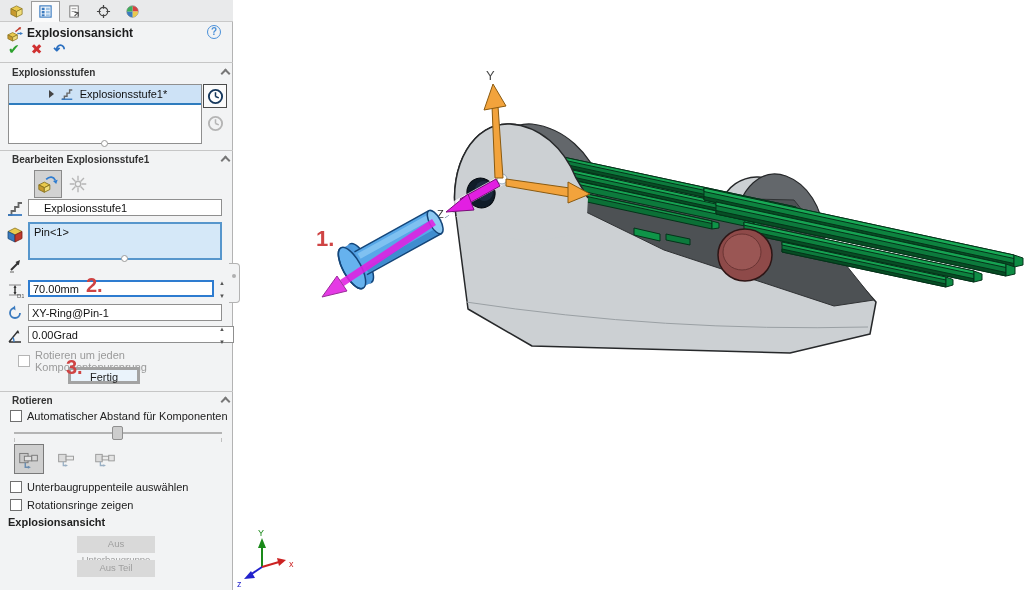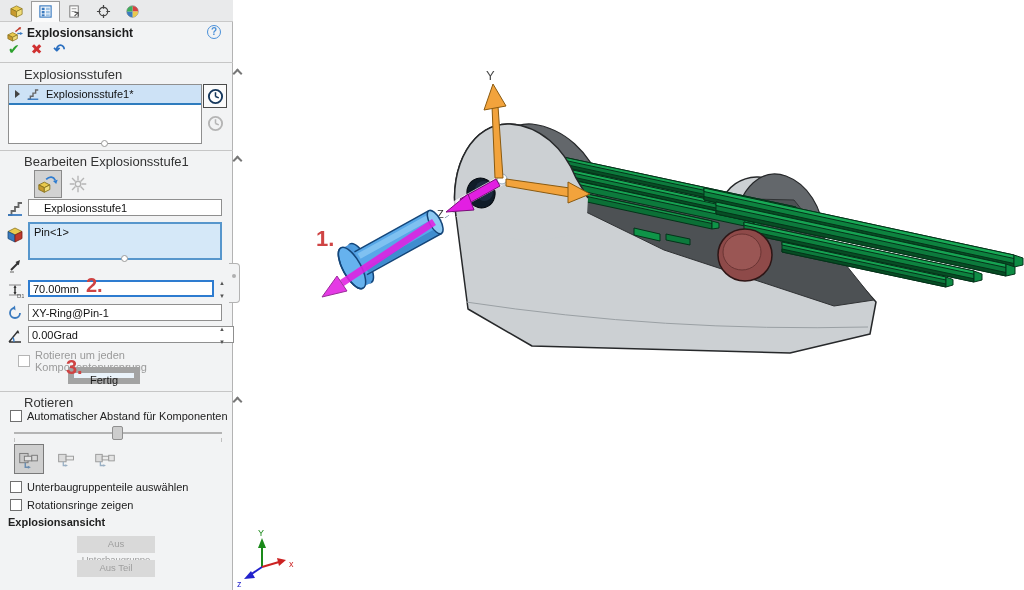--- a/index.html
+++ b/index.html
@@ -16,26 +16,26 @@
     display:flex; align-items:center; justify-content:center; }
   .tab.active { background:#fbfbfb; border-color:#9c9c9c; border-bottom-color:#fbfbfb; }
   .titlerow { position:absolute; left:0; top:23px; width:233px; height:19px; }
   .titlerow .ttl { position:absolute; left:27px; top:3px; font-weight:bold; font-size:12px; color:#1d1d1d; }
   .help { position:absolute; right:12px; top:2px; width:14px; height:14px; border:1.5px solid #4a90d9;
     border-radius:50%; color:#4a90d9; font-size:10px; font-weight:bold; text-align:center; line-height:12px; }
   .actions { position:absolute; left:8px; top:41px; height:18px; display:flex; gap:11px; }
   .act { font-size:14px; line-height:16px; cursor:default; }
   .act.ok { color:#2da12d; } .act.no { color:#d03030; } .act.undo { color:#2a6fc0; font-weight:bold; }
   .divider { position:absolute; left:0; width:233px; height:0; border-top:1px solid #c6c6c6; }
-  .sechead { position:absolute; left:24px; width:217px; height:15px; font-weight:normal; color:#333; font-size:13px; }
+  .sechead { position:absolute; left:12px; width:217px; height:15px; font-weight:bold; color:#333; font-size:10px; }
   .chev { position:absolute; right:0; top:3px; width:7px; height:7px; border-left:2px solid #777;
     border-top:2px solid #777; transform:rotate(45deg); }
   .listbox { position:absolute; left:8px; top:84px; width:194px; height:60px; background:#fff; border:1px solid #8f8f8f; }
   .listrow { position:relative; height:20px; background:#cde2f6; border-bottom:2px solid #2e7cbe;
-    display:flex; align-items:center; }
+    display:flex; align-items:center;justify-content:center; }
   .listrow .tri { width:0; height:0; border-left:5px solid #444; border-top:4px solid transparent;
     border-bottom:4px solid transparent; margin:0 6px 0 6px; }
   .listrow .txt { margin-left:6px; font-size:11px; color:#111; }
   .handle-dot { position:absolute; left:50%; bottom:-4px; width:7px; height:7px; margin-left:-4px;
     border:1px solid #9a9a9a; border-radius:50%; background:#fff; }
   .sqbtn { position:absolute; width:24px; height:24px; display:flex; align-items:center; justify-content:center; }
   .sqbtn.en { border:1px solid #4a4a4a; background:#fafafa; }
   .bigbtn { position:absolute; width:28px; height:28px; display:flex; align-items:center; justify-content:center; }
   .bigbtn.sel { background:#d2d2d2; border:1px solid #8a8a8a; }
   .rowicon { position:absolute; left:6px; width:18px; height:18px; }
@@ -44,21 +44,21 @@
   .field.focus { border:2px solid #2e7cd0; width:186px; }
   .selfield { position:absolute; left:28px; width:194px; height:38px; background:#d5e8f8; border:2px solid #5796cc;
     font-size:11px; color:#111; padding:2px 4px; }
   .spincol { position:absolute; left:217px; width:10px; height:19px; display:flex; flex-direction:column;
     justify-content:space-between; color:#555; font-size:6px; line-height:6px; text-align:center; }
   .cbrow { position:absolute; display:flex; align-items:center; gap:5px; }
   .cbox { width:12px; height:12px; background:#fff; border:1px solid #707070; flex:none; }
   .cbrow.dis .cbox { border-color:#b5b5b5; }
   .cbrow.dis span { color:#9a9a9a; }
   .btn-fertig { position:absolute; left:68px; top:367px; width:72px; height:17px; background:#eaf3fb;
-    border:6px solid #a3a3a3; font-size:11px; color:#1d1d1d; text-align:center; line-height:15px; }
+    border:3px solid #a3a3a3; font-size:11px; color:#1d1d1d; text-align:center; line-height:15px; }
   .slider-track { position:absolute; left:14px; top:432px; width:208px; height:2px; background:#b4b4b4; }
   .slider-thumb { position:absolute; left:112px; top:426px; width:11px; height:14px; background:#cdcdcd;
     border:1px solid #8f8f8f; border-radius:2px; }
   .tick { position:absolute; top:438px; width:1px; height:4px; background:#c0c0c0; }
   .optbtn { position:absolute; top:444px; width:30px; height:30px; display:flex; align-items:center; justify-content:center; }
   .optbtn.sel { background:#cfcfcf; border:1px solid #7a7a7a; }
   .sublabel { position:absolute; left:8px; top:516px; font-weight:bold; color:#222; }
   .disbtn { position:absolute; left:77px; width:78px; height:17px; background:#d9d9d9; color:#9e9e9e;
     font-size:9.5px; text-align:center; line-height:16px; }
   .splitter { position:absolute; left:229px; top:263px; width:11px; height:40px; background:#f2f3f4;

